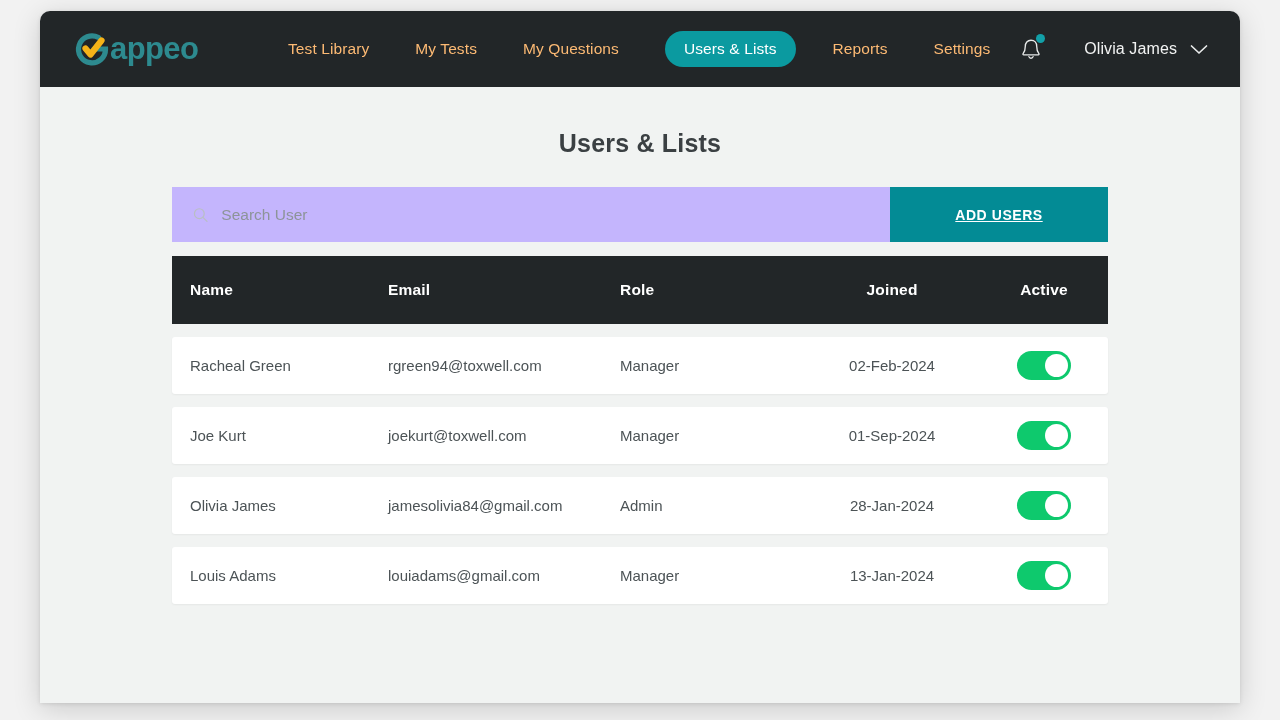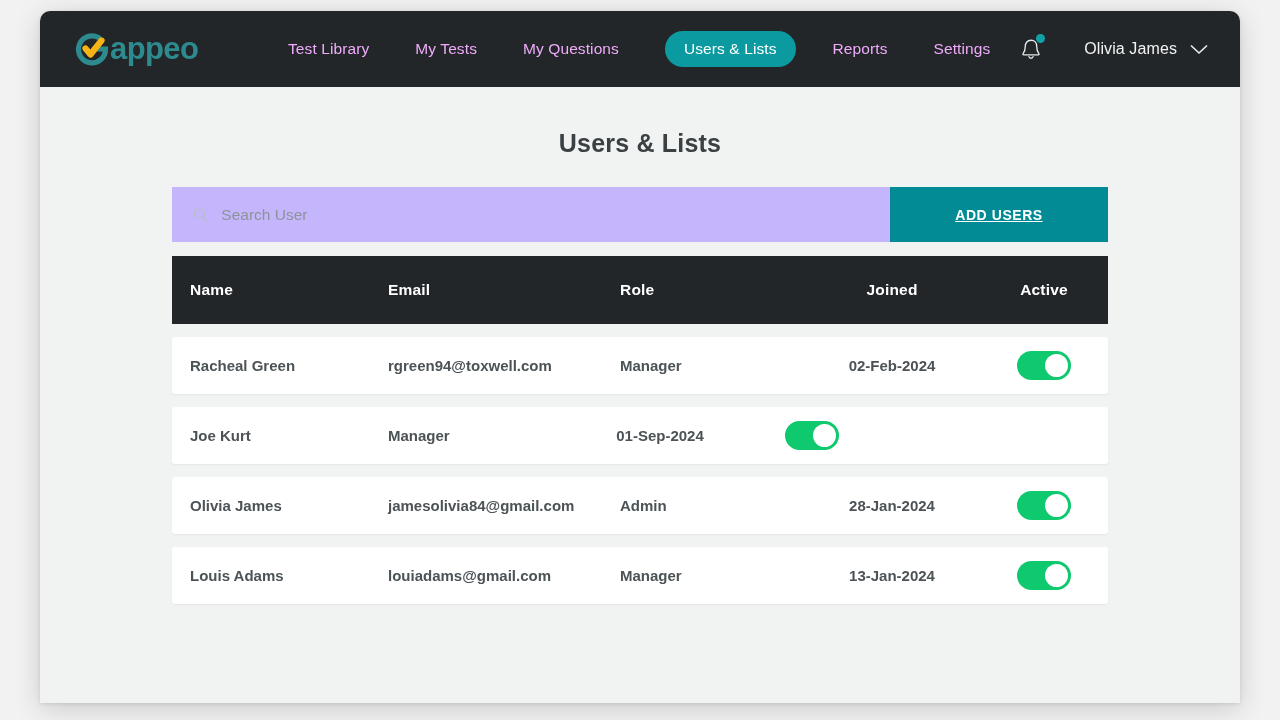--- a/index.html
+++ b/index.html
@@ -50,21 +50,21 @@
 
   .nav-links {
     display: flex;
     align-items: center;
     gap: 0;
     margin-left: 78px;
     flex: 1 1 auto;
   }
 
   .nav-item {
-    color: #f0abfc;
+    color: #fdba74;
     font-size: 15.5px;
     letter-spacing: 0.1px;
     padding: 9px 0;
     margin-right: 46px;
     white-space: nowrap;
     cursor: pointer;
     user-select: none;
   }
   .nav-item:last-child { margin-right: 0; }
 
@@ -195,21 +195,20 @@
   .row {
     background: #ffffff;
     height: 57px;
     display: flex;
     align-items: center;
     border-radius: 3px;
     margin-top: 13px;
     box-shadow: 0 1px 2px rgba(0,0,0,0.05);
     color: #4c5356;
     font-size: 15px;
-    font-weight: bold;
   }
   .row:first-of-type { margin-top: 0; }
 
   
   .c-name   { width: 216px; padding-left: 18px; }
   .c-email  { width: 232px; }
   .c-role   { width: 184px; }
   .c-joined { width: 176px; text-align: center; }
   .c-active { width: 128px; text-align: center; }
 
@@ -313,20 +312,21 @@
         <div class="c-joined">02-Feb-2024</div>
         <div class="c-active">
           <span class="toggle">
             <span class="knob"></span>
           </span>
         </div>
       </div>
 
       <div class="row">
         <div class="c-name">Joe Kurt</div>
+        <div class="c-email">joekurt@toxwell.com</div>
         <div class="c-role">Manager</div>
         <div class="c-joined">01-Sep-2024</div>
         <div class="c-active">
           <span class="toggle">
             <span class="knob"></span>
           </span>
         </div>
       </div>
 
       <div class="row">

